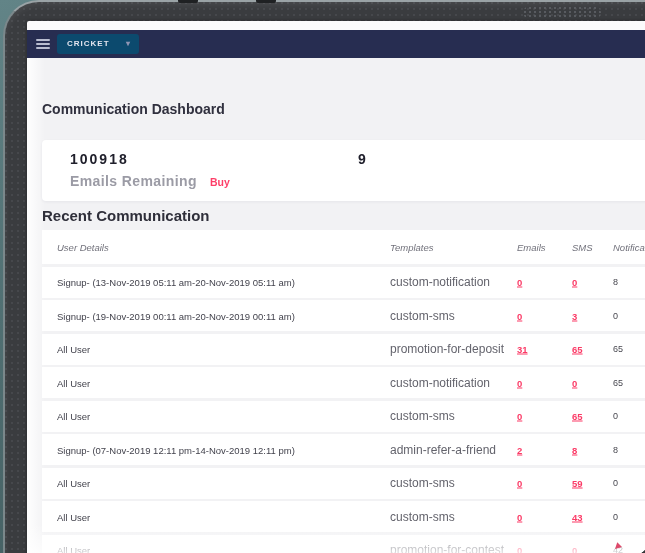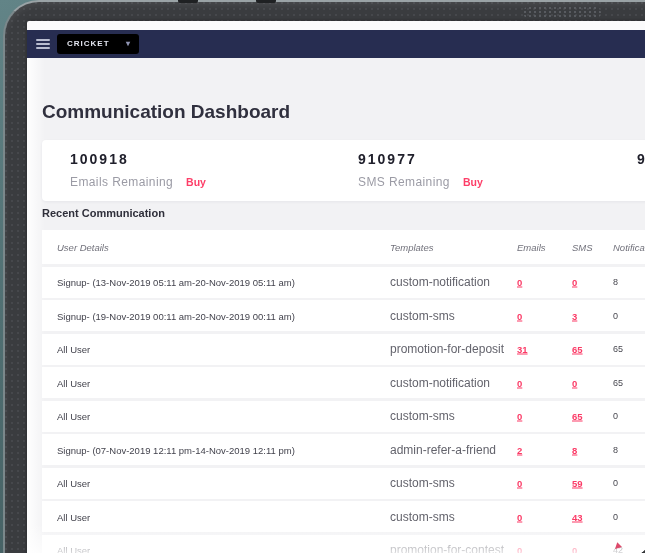--- a/index.html
+++ b/index.html
@@ -30,45 +30,45 @@
   .screen{
     position:absolute;left:27px;top:21px;width:627px;height:537px;
     background:#fbfbfc;border-radius:2px 2px 30px 2px;overflow:hidden;
     box-shadow:0 0 4px rgba(0,0,0,.35);
   }
   
   .topbar{position:absolute;left:0;right:0;top:9px;height:28px;background:#272d51;}
   .hamburger{position:absolute;left:9px;top:9px;width:14px;height:10px;cursor:pointer;}
   .hamburger i{display:block;height:2px;background:#b9bdd0;margin-bottom:2px;border-radius:1px;}
   .brand{
-    position:absolute;left:30px;top:4px;width:82px;height:20px;background:#000000;border-radius:3px;
+    position:absolute;left:30px;top:4px;width:82px;height:20px;background:#0c4a6e;border-radius:3px;
     color:#e2e4ee;font-size:8px;font-weight:bold;letter-spacing:1px;line-height:20px;
     padding-left:10px;box-sizing:border-box;cursor:pointer;
   }
   .brand .caret{position:absolute;right:8px;top:0;color:#9095b3;font-size:8px;}
   
   .content{position:absolute;left:0;right:0;top:37px;bottom:0;background:#f2f2f4;}
   .glare-left{position:absolute;left:0;top:0;bottom:0;width:18px;
     background:linear-gradient(90deg,rgba(255,255,255,.95),rgba(255,255,255,0));pointer-events:none;}
   .glare-bottom{position:absolute;left:0;right:0;bottom:0;height:34px;
     background:linear-gradient(180deg,rgba(255,255,255,0),rgba(255,255,255,.9));pointer-events:none;}
-  .page-title{position:absolute;left:15px;top:43px;font-size:19px;font-weight:800;color:#30303e;}
+  .page-title{position:absolute;left:15px;top:43px;font-size:14px;font-weight:800;color:#30303e;}
   
   .stats{
     position:absolute;left:15px;top:82px;width:610px;height:61px;background:#fff;border-radius:4px;
     box-shadow:0 1px 3px rgba(40,40,60,.06);
   }
   .stat{position:absolute;top:0;height:100%;white-space:nowrap;}
   .stat:nth-child(1){left:28px}.stat:nth-child(2){left:316px}.stat:nth-child(3){left:595px}
   .stat-value{font-size:14px;font-weight:800;letter-spacing:2px;color:#20202c;margin-top:11px;}
   .stat-meta{margin-top:5px;}
-  .stat-label{font-size:12px;font-weight:normal;letter-spacing:.4px;color:#9b9ba5;}
+  .stat-label{font-size:14px;font-weight:bold;letter-spacing:.4px;color:#9b9ba5;}
   .stat-buy{font-size:10.5px;font-weight:bold;color:#fd3e68;margin-left:13px;cursor:pointer;text-decoration:none;}
   
-  .section-title{position:absolute;left:15px;top:149px;font-size:11px;font-weight:800;color:#2f2f3a;}
+  .section-title{position:absolute;left:15px;top:149px;font-size:15px;font-weight:800;color:#2f2f3a;}
   .table{position:absolute;left:15px;top:172px;width:610px;}
   .t-head{position:relative;height:34px;background:#fff;margin-bottom:2.5px;}
   .t-row{position:relative;height:31px;background:#fff;margin-bottom:2.5px;}
   .cell{position:absolute;top:50%;transform:translateY(-50%);white-space:nowrap;}
   .col-user{left:15px}.col-template{left:348px}.col-emails{left:475px}.col-sms{left:530px}.col-notif{left:571px}
   .t-head .cell{font-style:italic;color:#71717b;font-size:9.5px;text-align:center;}
   .c-user{font-size:9.5px;color:#43434d;}
   .c-template{font-size:12px;color:#63636c;}
   .c-link{font-size:9.5px;font-weight:bold;color:#fb3a66;text-decoration:underline;cursor:pointer;}
   .c-notif{font-size:9px;color:#47474f;}
@@ -107,24 +107,20 @@
       <div class="glare-left"></div>
 
       <div class="page-title">Communication Dashboard</div>
 
       <div class="stats" id="stats-strip">
           <div class="stat">
             <div class="stat-value">100918</div>
             <div class="stat-meta"><span class="stat-label">Emails Remaining</span><a class="stat-buy">Buy</a></div>
           </div>
           <div class="stat">
-            <div class="stat-value">910977</div>
-            <div class="stat-meta"><span class="stat-label">SMS Remaining</span><a class="stat-buy">Buy</a></div>
-          </div>
-          <div class="stat">
             <div class="stat-value">9</div>
             <div class="stat-meta"><span class="stat-label"></span><a class="stat-buy"></a></div>
           </div>
         </div>
 
       <div class="section-title">Recent Communication</div>
 
       <div class="table">
         <div class="t-head">
           <span class="cell col-user">User Details</span>

